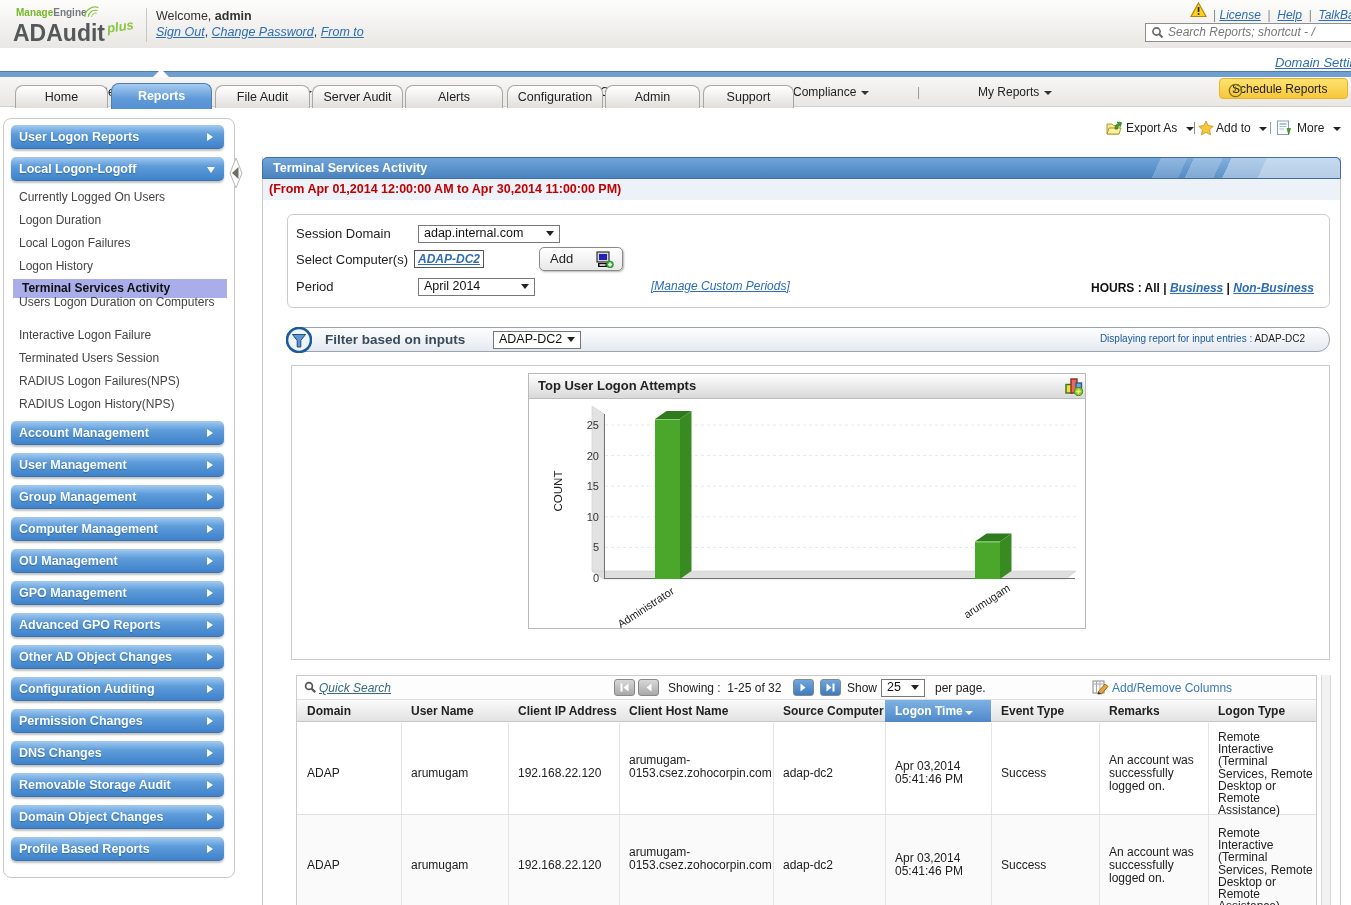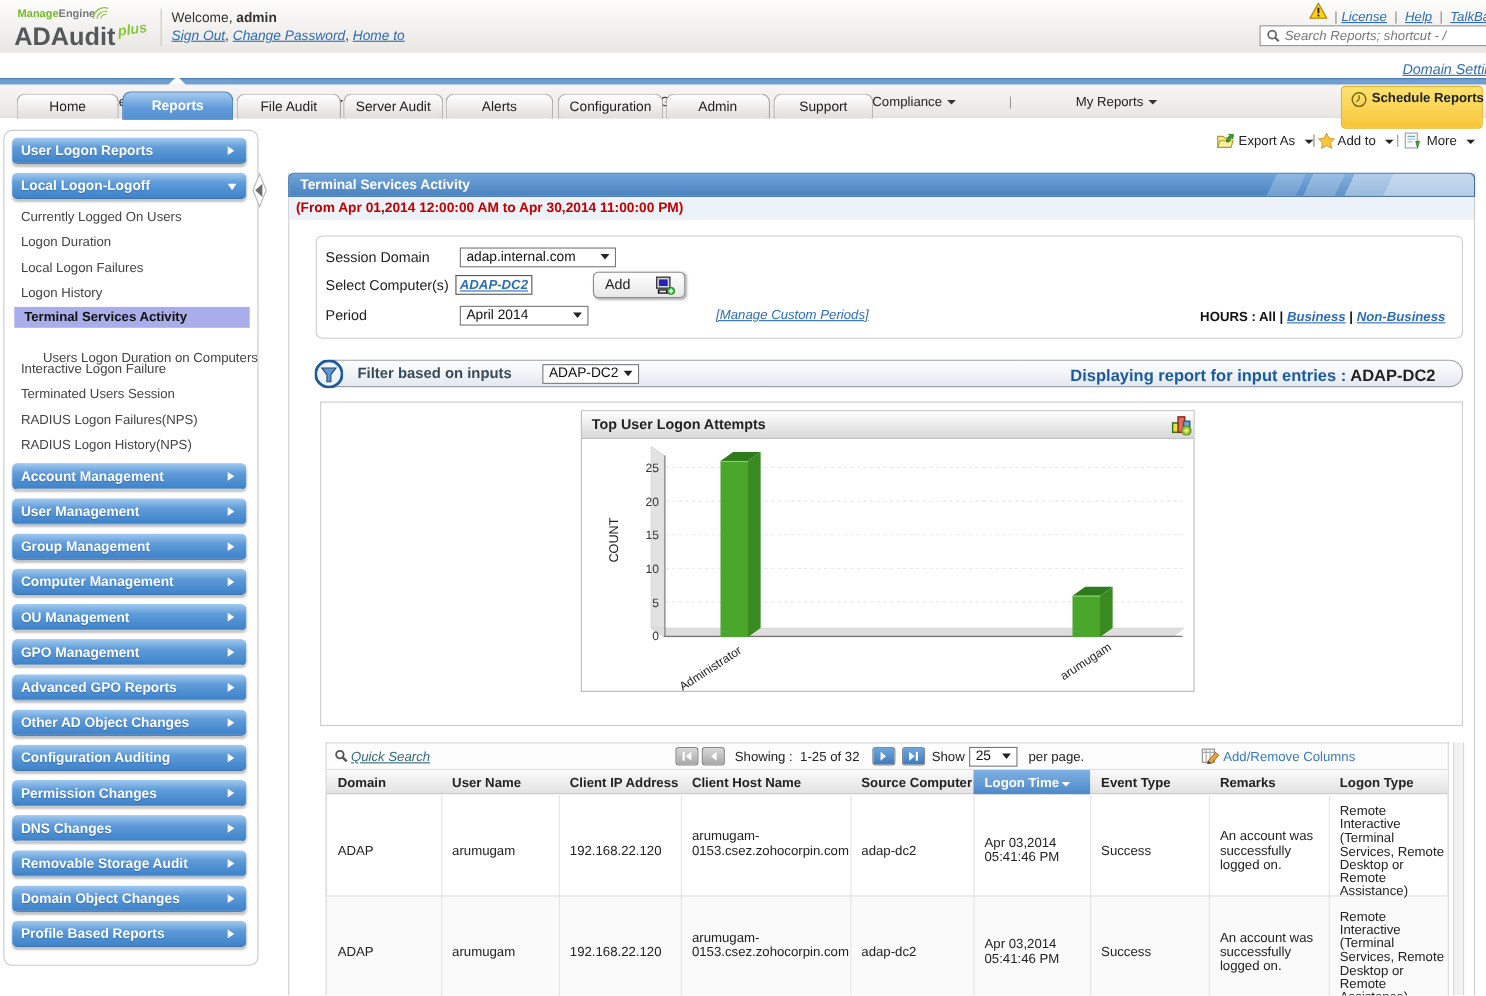--- a/index.html
+++ b/index.html
@@ -25,21 +25,21 @@
 #bluebar { left:0; top:71px; width:1351px; height:6px; background:#6f9fd0; border-top:1px solid #4d7dae; }
 .tab { position:absolute; top:2px; height:23px; background:linear-gradient(#ffffff,#e0dedb); border:1px solid #a9a7a4; border-bottom:none; border-radius:8px 8px 0 0; text-align:center; font-size:12.5px; color:#222; line-height:23px; z-index:2; }
 .tab.act { top:0px; height:26px; background:linear-gradient(#a6ccf0,#5f99d8 60%,#5490d2); border-color:#4a80b4; color:#fff; font-weight:bold; line-height:25px; z-index:3; }
 #notch { left:153px; top:69px; width:0; height:0; border-left:8px solid transparent; border-right:8px solid transparent; border-bottom:8px solid #fff; z-index:6; }
 #domset { left:1275px; top:55px; font-size:13px; z-index:2; white-space:nowrap; }
 
 #subnav { left:0; top:77px; width:1351px; height:30px; background:linear-gradient(#f7f6f4,#e9e7e4); border-bottom:1px solid #d2d0cd; }
 .sn { position:absolute; top:8px; font-size:12px; color:#222; white-space:nowrap; }
 .snsep { position:absolute; top:7px; font-size:12px; color:#999; }
 .caret { display:inline-block; width:0; height:0; border-left:4px solid transparent; border-right:4px solid transparent; border-top:4px solid #333; vertical-align:middle; margin-left:5px; }
-#schedbtn { left:1219px; top:78px; width:129px; height:39px; background:linear-gradient(#fde371,#f7c63a); border-radius:4px; border:1px solid #e8b42a; z-index:5; font-size:12px; font-weight:bold; color:#222; line-height:21px; padding-left:27px; white-space:nowrap; }
+#schedbtn { left:1219px; top:78px; width:129px; height:21px; background:linear-gradient(#fde371,#f7c63a); border-radius:4px; border:1px solid #e8b42a; z-index:5; font-size:12px; font-weight:normal; color:#222; line-height:21px; padding-left:12px; white-space:nowrap; }
 
 #sidebar { left:3px; top:118px; width:232px; height:760px; border:1px solid #c9c9c9; border-radius:8px; background:#fff; }
 .sbtn { position:absolute; left:11px; width:213px; height:24px; border-radius:5px; background:linear-gradient(#a3cbf0,#5e9bd9 40%,#4689ce 85%,#3f82c8); border-bottom:1px solid #3a76ad; box-shadow:0 2px 2px rgba(120,120,120,.45); color:#fff; font-weight:bold; font-size:12.5px; line-height:24px; padding-left:8px; text-shadow:0 1px 1px rgba(0,60,120,.4); }
 .sbtn .arr { position:absolute; right:11px; top:8px; width:0; height:0; border-top:4.5px solid transparent; border-bottom:4.5px solid transparent; border-left:6px solid #fff; }
 .sbtn .arrd { position:absolute; right:9px; top:10px; width:0; height:0; border-left:4.5px solid transparent; border-right:4.5px solid transparent; border-top:6px solid #fff; }
 .mitem { position:absolute; left:0px; width:232px; font-size:12px; color:#444; padding-left:19px; }
 .msel { position:absolute; left:13px; width:214px; height:19px; background:#a9aeea; font-size:12px; font-weight:bold; color:#111; line-height:19px; padding-left:9px; }
 #handle { left:229px; top:157px; }
 
 #mainpanel { left:262px; top:157px; width:1079px; height:748px; border-left:1px solid #cccccc; border-right:1px solid #cccccc; background:#fff; }
@@ -50,21 +50,21 @@
 #formbox { left:287px; top:214px; width:1043px; height:94px; border:1px solid #cccccc; border-radius:6px; }
 .flabel { position:absolute; left:8px; font-size:13px; color:#222; }
 .sel { position:absolute; border:1px solid #777; background:#fff; font-size:12.5px; color:#111; line-height:15px; padding-left:5px; }
 .sel .sarr { position:absolute; right:5px; top:5px; width:0; height:0; border-left:4px solid transparent; border-right:4px solid transparent; border-top:5px solid #222; }
 #adapbox { position:absolute; left:126px; top:35px; width:70px; height:18px; border:1px solid #555; text-align:center; font-size:12px; font-weight:bold; line-height:16px; }
 #addbtn { position:absolute; left:251px; top:32px; width:84px; height:24px; border:1px solid #8a8a8a; border-radius:5px; background:linear-gradient(#ffffff,#e8e8e8); box-shadow:1px 1px 2px rgba(0,0,0,.3); font-size:13px; color:#222; line-height:22px; padding-left:10px; }
 #hours { position:absolute; right:15px; top:66px; font-size:12px; color:#111; font-weight:bold; }
 #filterbar { left:287px; top:327px; width:1043px; height:25px; border:1px solid #9aa3ad; border-radius:12px; background:linear-gradient(#fefefe,#e4e9f0); }
 #fcirc { left:286px; top:327px; }
 #ftext { position:absolute; left:37px; top:4px; font-size:13.5px; font-weight:bold; color:#394b59; }
-#fdisp { position:absolute; right:24px; top:5px; font-size:15px; font-weight:bold; color:#1b5aa1; }
+#fdisp { position:absolute; right:24px; top:5px; font-size:10px; font-weight:normal; color:#1b5aa1; }
 #chartbox { left:291px; top:365px; width:1039px; height:295px; border:1px solid #cccccc; }
 #chart { left:528px; top:373px; width:558px; height:256px; border:1px solid #b9b9b9; background:#fff; }
 #ctitle { position:absolute; left:0; top:0; width:556px; height:25px; background:linear-gradient(#ffffff,#d8d8d8); border-bottom:1px solid #bbb; font-size:13px; font-weight:bold; color:#222; line-height:24px; padding-left:9px; }
 #tablebox { left:296px; top:675px; width:1021px; height:230px; border:1px solid #cccccc; border-bottom:none; }
 #qsrow { position:absolute; left:0; top:0; width:1019px; height:24px; border-bottom:1px solid #dddddd; background:#fdfdfd; font-size:12px; }
 #thead { position:absolute; left:0; top:24px; width:1019px; height:22px; background:linear-gradient(#fafafa,#e3e3e3); border-bottom:1px solid #c6c6c6; }
 .th { position:absolute; top:0; height:22px; font-size:12px; font-weight:bold; color:#222; line-height:22px; padding-left:10px; }
 .td { position:absolute; font-size:12px; color:#222; line-height:13.2px; padding:4px 6px 0 10px; }
 .cline { position:absolute; width:1px; background:#e4e4e4; }
 #scrollbar { left:1321px; top:675px; width:10px; height:230px; background:#f2f2f2; border-left:1px solid #d8d8d8; border-right:1px solid #d8d8d8; }
@@ -78,21 +78,21 @@
 <div class="abs" id="logo-me"><b style="color:#76b82a">Manage</b>Engine</div>
 <div class="abs" style="left:84px;top:3px;"><svg width="17" height="16" viewBox="0 0 20 16">
       <path d="M1 15 A12 12 0 0 1 17 4" fill="none" stroke="#8bc540" stroke-width="1.5"></path>
       <path d="M5 15 A8.5 8.5 0 0 1 16 7.5" fill="none" stroke="#8bc540" stroke-width="1.3"></path>
       <path d="M9 15 A5 5 0 0 1 15 10.5" fill="none" stroke="#8bc540" stroke-width="1.1"></path>
     </svg></div>
 <div class="abs" id="logo-ad">ADAudit</div>
 <div class="abs" id="logo-plus">plus</div>
 <div class="abs" id="hdr-sep"></div>
 <div class="abs" id="welcome">Welcome, <b>admin</b></div>
-<div class="abs" id="hdr-links"><a href="#">Sign Out</a>, <a href="#">Change Password</a>, <a href="#">Home to</a></div>
+<div class="abs" id="hdr-links"><a href="#">Sign Out</a>, <a href="#">Change Password</a>, <a href="#">From to</a></div>
 <div class="abs" id="warn"><svg width="17" height="16" viewBox="0 0 17 16">
       <path d="M8.5 1 L16 14.5 H1 Z" fill="#ffd21c" stroke="#b8860b" stroke-width="1.2"></path>
       <rect x="7.7" y="5" width="1.7" height="5" fill="#222"></rect>
       <rect x="7.7" y="11.2" width="1.7" height="1.7" fill="#222"></rect>
     </svg></div>
 <div class="abs" id="toplinks">| <a href="#">License</a> &nbsp;|&nbsp; <a href="#">Help</a> &nbsp;|&nbsp; <a href="#">TalkBack</a></div>
 <div class="abs" id="searchbox">Search Reports; shortcut - /<span class="mag"><svg width="13" height="13" viewBox="0 0 13 13">
         <circle cx="5.5" cy="5.5" r="3.6" fill="none" stroke="#666" stroke-width="1.6"></circle>
         <line x1="8.3" y1="8.3" x2="11.5" y2="11.5" stroke="#666" stroke-width="2"></line>
       </svg></span></div>
@@ -130,21 +130,21 @@
     </svg>Schedule Reports</div>
 
 <div class="abs" id="sidebar"></div>
 <div class="sbtn" style="top:125px;">User Logon Reports<span class="arr"></span></div>
 <div class="sbtn" style="top:157px;">Local Logon-Logoff<span class="arrd"></span></div>
 <div class="mitem" style="top:190px;">Currently Logged On Users</div>
 <div class="mitem" style="top:213px;">Logon Duration</div>
 <div class="mitem" style="top:236px;">Local Logon Failures</div>
 <div class="mitem" style="top:259px;">Logon History</div>
 <div class="msel" style="top:279px;">Terminal Services Activity</div>
-<div class="mitem" style="top:318px;margin-left:20px;">Users Logon Duration on Computers</div>
+<div class="mitem" style="top:295px;">Users Logon Duration on Computers</div>
 <div class="mitem" style="top:328px;">Interactive Logon Failure</div>
 <div class="mitem" style="top:351px;">Terminated Users Session</div>
 <div class="mitem" style="top:374px;">RADIUS Logon Failures(NPS)</div>
 <div class="mitem" style="top:397px;">RADIUS Logon History(NPS)</div>
 <div class="sbtn" style="top:421px;">Account Management<span class="arr"></span></div>
 <div class="sbtn" style="top:453px;">User Management<span class="arr"></span></div>
 <div class="sbtn" style="top:485px;">Group Management<span class="arr"></span></div>
 <div class="sbtn" style="top:517px;">Computer Management<span class="arr"></span></div>
 <div class="sbtn" style="top:549px;">OU Management<span class="arr"></span></div>
 <div class="sbtn" style="top:581px;">GPO Management<span class="arr"></span></div>

